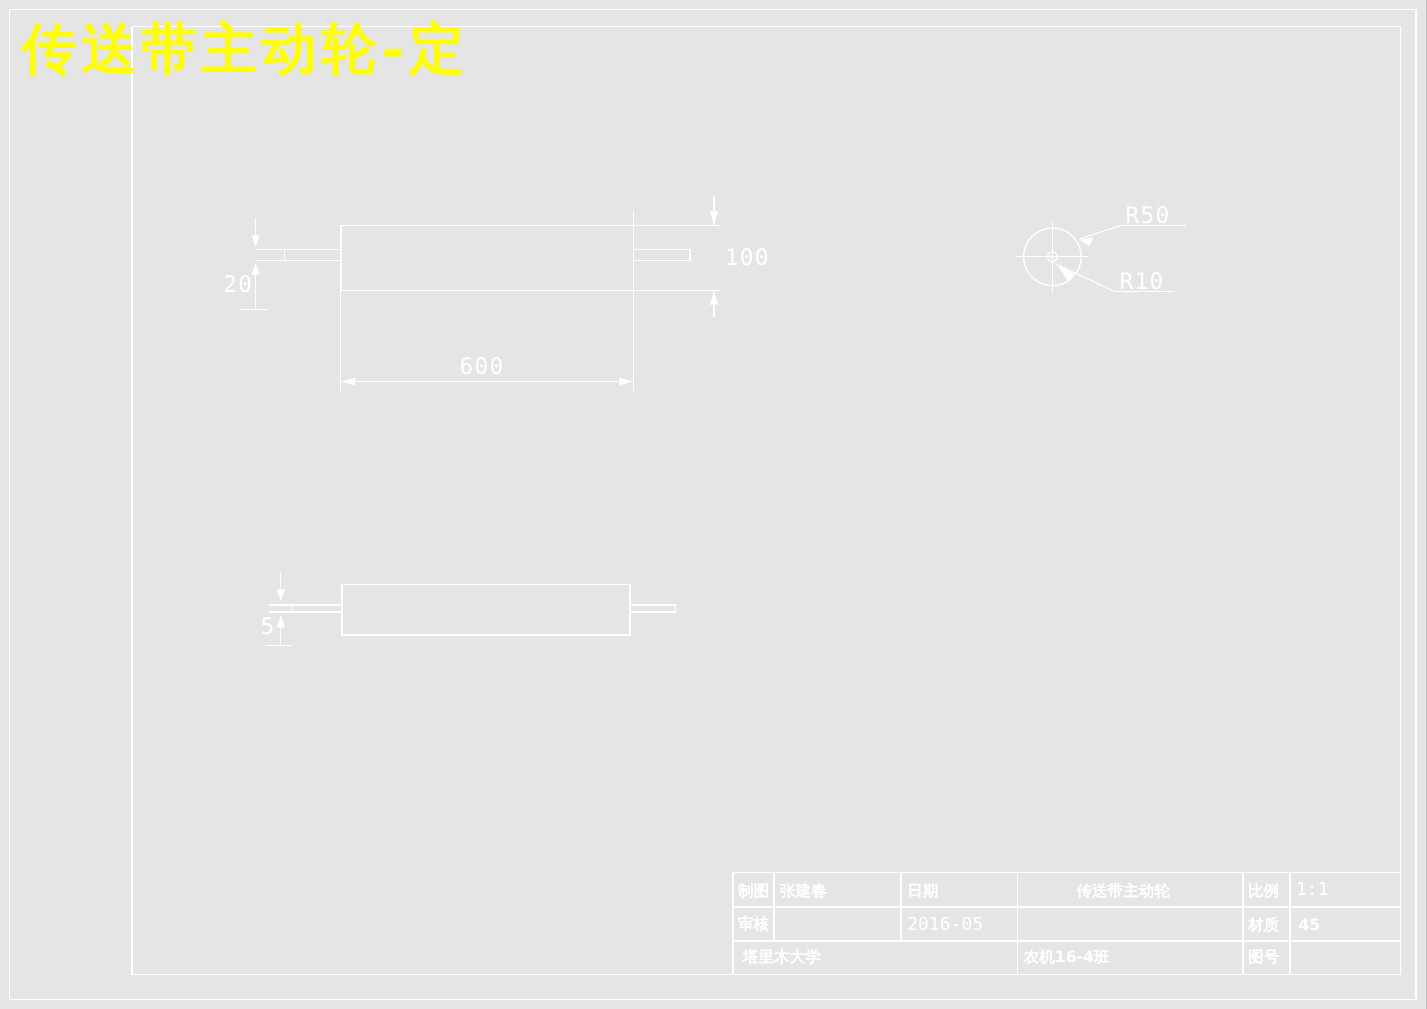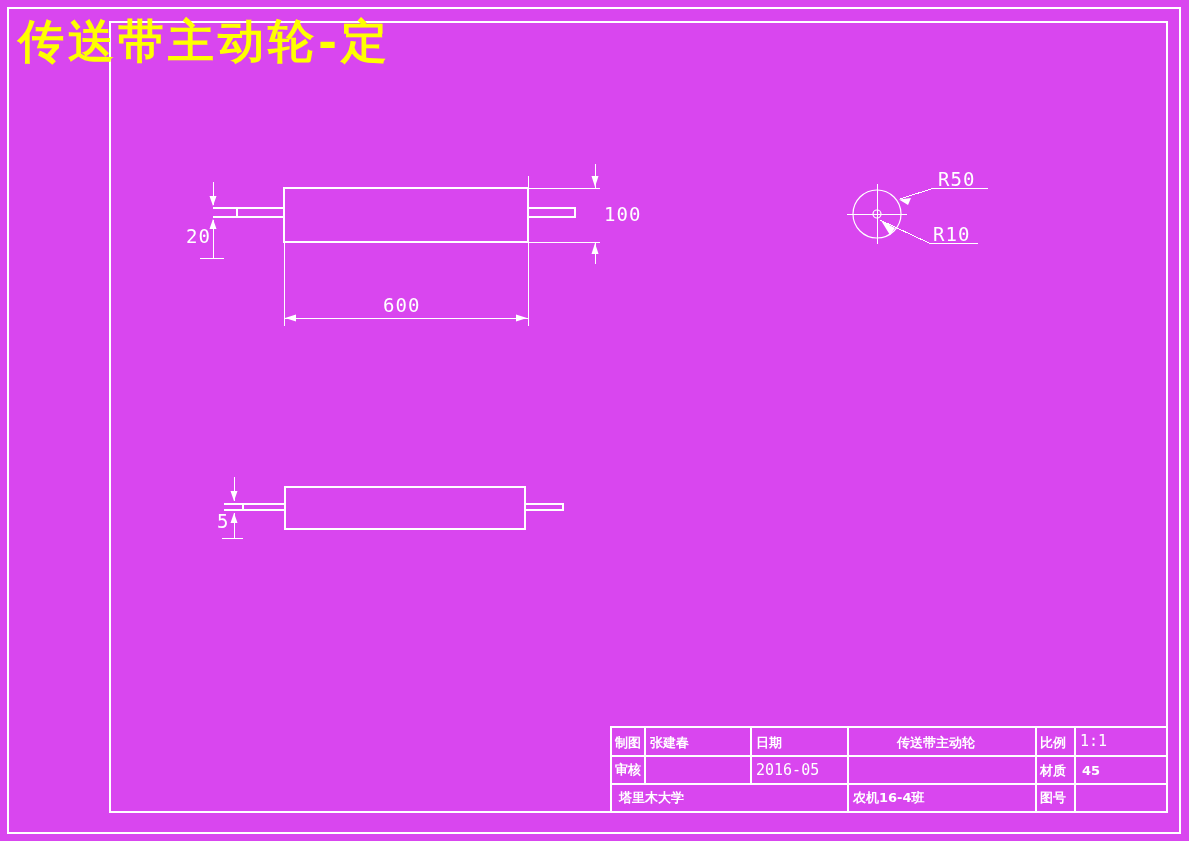--- a/index.html
+++ b/index.html
@@ -10,21 +10,21 @@
   body {
     width: 1189px;
     height: 841px;
     overflow: hidden;
     font-family: "Liberation Sans", sans-serif;
     position: relative;
   }
   #cad-root {
     position: absolute;
     inset: 0;
-    background: #d946ef;
+    background: #e5e5e5;
   }
   svg.cad-canvas {
     position: absolute;
     left: 0;
     top: 0;
     width: 1189px;
     height: 841px;
     display: block;
   }
   .txt-title {

